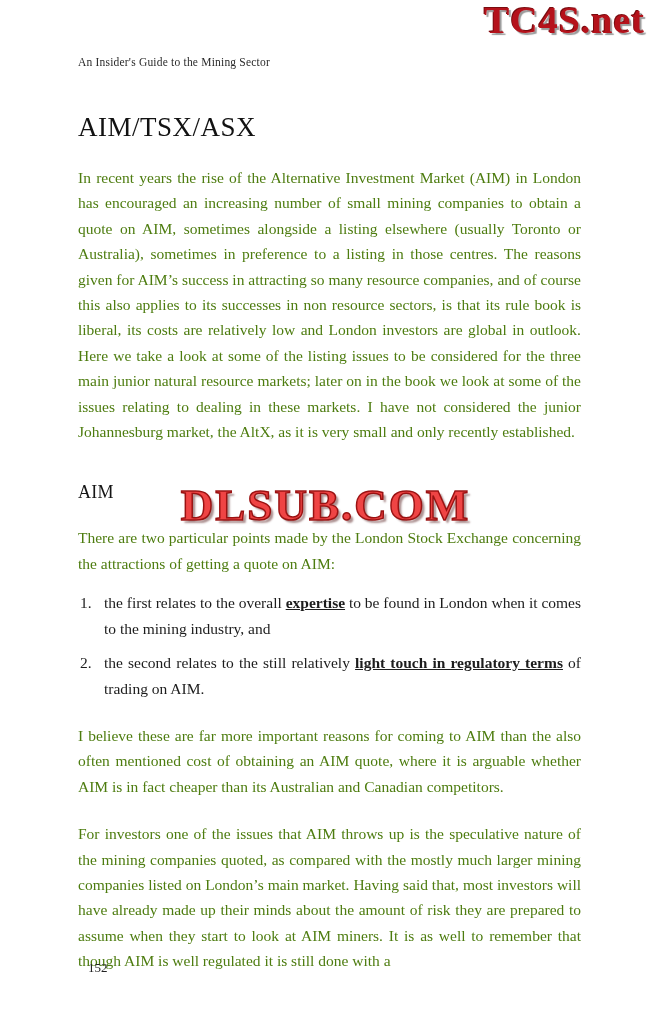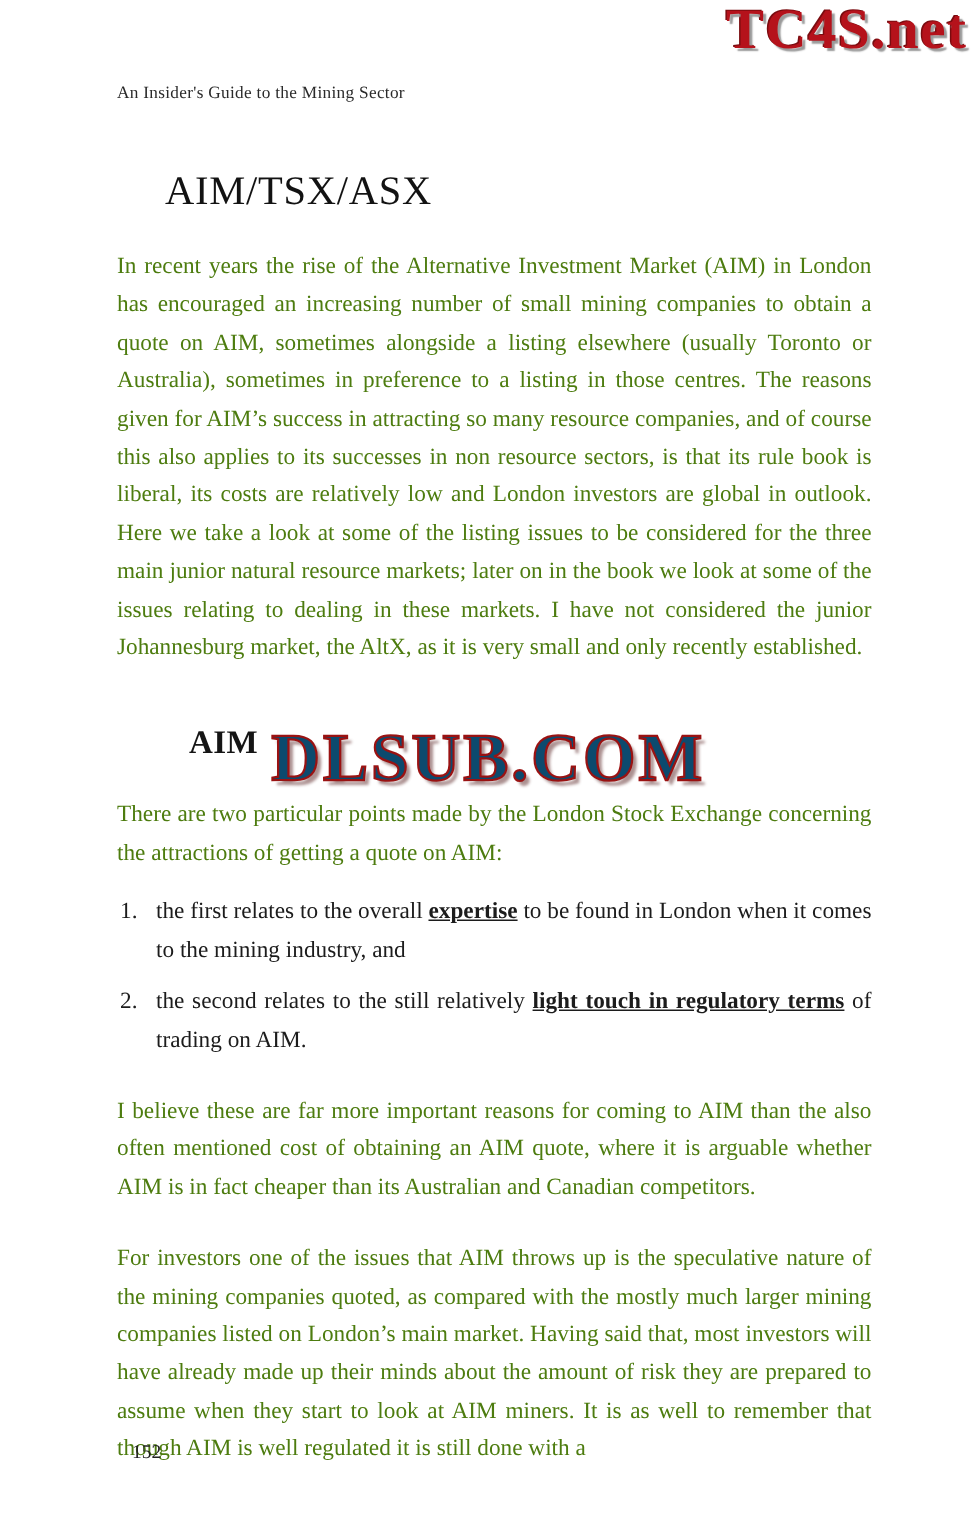--- a/index.html
+++ b/index.html
@@ -28,38 +28,36 @@
     color: #2a2a2a;
     letter-spacing: 0.2px;
   }
 
   .chapter-title {
     margin-top: 44px;
     font-size: 27px;
     font-weight: 400;
     color: #121212;
     letter-spacing: 0.5px;
-    margin-left: 32px;
   }
 
   p.body {
     margin-top: 22px;
     font-size: 15.5px;
     line-height: 1.64;
     text-align: justify;
     color: #4d7c0f;
   }
 
   h2.section {
     margin-top: 38px;
-    font-size: 22px;
-    font-weight: 700;
+    font-size: 18px;
+    font-weight: 400;
     color: #151515;
     letter-spacing: 0.3px;
-    margin-left: 48px;
   }
 
   .aim-intro { margin-top: 20px; }
 
   ol.points {
     list-style: none;
     margin-top: 14px;
   }
   ol.points .item {
     display: flex;
@@ -106,21 +104,21 @@
 
   .wm-mid {
     position: absolute;
     top: 479px;
     left: 50%;
     transform: translateX(-50%);
     font-family: "Liberation Serif", serif;
     font-weight: bold;
     font-size: 45px;
     letter-spacing: 2px;
-    color: #0c4a6e;
+    color: #ef4444;
     -webkit-text-stroke: 1.5px #9a1212;
     text-shadow: 3px 3px 2px rgba(70, 10, 10, 0.45);
     z-index: 6;
     white-space: nowrap;
   }
 
   .wm-bottom {
     position: absolute;
     bottom: 8px;
     right: 4px;

